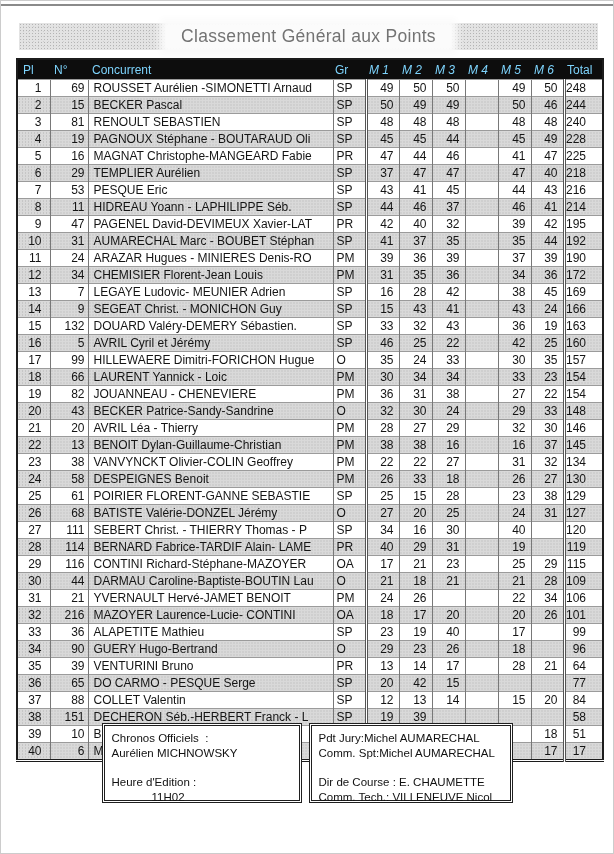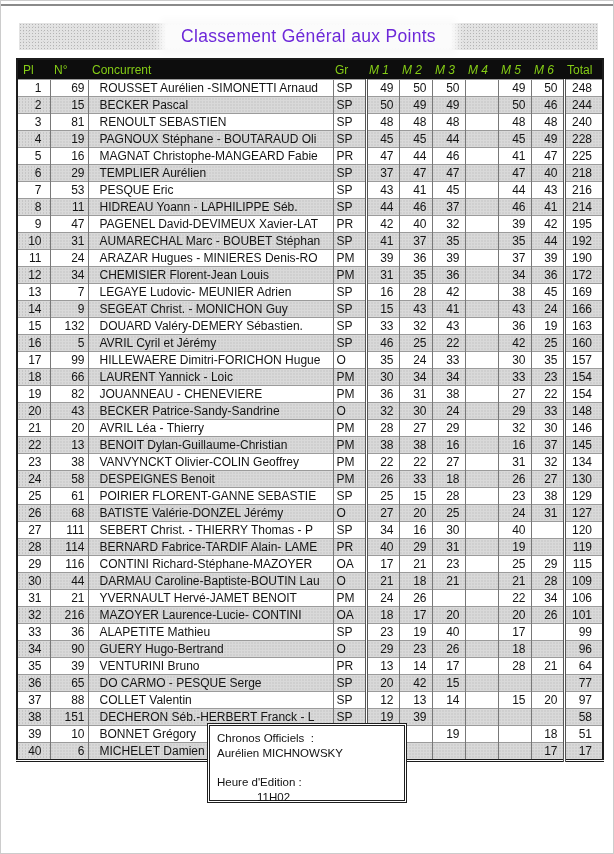--- a/index.html
+++ b/index.html
@@ -15,54 +15,54 @@
     position:absolute; top:22px; left:18px; width:579px; height:27px;
     background-color:#e3e3e3;
     background-image:
       radial-gradient(circle, #b4b4b4 22%, transparent 27%),
       radial-gradient(circle, #cfcfcf 20%, transparent 25%);
     background-size:3px 3px, 5px 5px;
     background-position:0 0, 2px 1px;
     display:flex; align-items:center; justify-content:center;
   }
   .title-band span {
-    font-size:17.5px; letter-spacing:0.3px; color:#6d28d9;
+    font-size:17.5px; letter-spacing:0.3px; color:#737373;
     background:#fbfbfb; padding:1px 14px;
     box-shadow:0 0 7px 7px #fbfbfb;
     white-space:nowrap;
   }
   table.results {
     position:absolute; top:57px; left:15px; width:586px;
     border-collapse:collapse; table-layout:fixed;
     border:2px solid #1c1c1c; border-bottom:3px double #1c1c1c;
     font-size:12px;
   }
   thead th {
-    background:#0d0d0d; color:#84cc16; font-weight:normal;
+    background:#0d0d0d; color:#7dd3fc; font-weight:normal;
     height:17px; font-size:12px; text-align:left; overflow:hidden; white-space:nowrap;
   }
   th.h-pl    { padding-left:5px; }
   th.h-num   { padding-left:4px; }
   th.h-name  { padding-left:4px;margin-left:48px; }
   th.h-gr    { padding-left:2px; }
   th.h-m     { padding-left:3px;font-style:italic; }
   th.h-total { padding-left:3px; }
   tbody td {
     height:16px; line-height:16px; padding:0;
     border-left:1px solid #787878; border-top:1px solid #9b9b9b;
     overflow:hidden; white-space:nowrap; color:#141414;
   }
   tbody td:first-child { border-left:none; }
   tbody td.c-dbl { border-left:3px double #555; }
   td.c-pl    { text-align:right; padding-right:8px; }
   td.c-num   { text-align:right; padding-right:3px; }
-  td.c-name  { text-align:left;  padding-left:11px; }
+  td.c-name  { text-align:left;  padding-left:5px; }
   td.c-gr    { text-align:left;  padding-left:3px; }
   td.c-m     { text-align:right; padding-right:5px; }
-  td.c-total { text-align:right; padding-right:10px; }
+  td.c-total { text-align:right; padding-right:16px; }
   tbody tr:nth-child(even) td {
     background-color:#d9d9d9;
     background-image:radial-gradient(circle, #b2b2b2 20%, transparent 26%);
     background-size:3px 3px;
   }
   .footer {
     position:absolute; top:722px; left:0; width:100%;
     display:flex; justify-content:center; gap:7px;
   }
   .info-box {
@@ -588,21 +588,21 @@
           <td class="c-pl">37</td>
           <td class="c-num">88</td>
           <td class="c-name">COLLET Valentin</td>
           <td class="c-gr">SP</td>
           <td class="c-m c-dbl">12</td>
           <td class="c-m">13</td>
           <td class="c-m">14</td>
           <td class="c-m"></td>
           <td class="c-m">15</td>
           <td class="c-m">20</td>
-          <td class="c-total c-dbl">97</td>
+          <td class="c-total c-dbl">84</td>
         </tr>
         <tr>
           <td class="c-pl">38</td>
           <td class="c-num">151</td>
           <td class="c-name">DECHERON Séb.-HERBERT Franck - L</td>
           <td class="c-gr">SP</td>
           <td class="c-m c-dbl">19</td>
           <td class="c-m">39</td>
           <td class="c-m"></td>
           <td class="c-m"></td>
@@ -640,14 +640,21 @@
   </table>
 
   <div class="footer">
     <div class="info-box chronos-box">
       <div class="box-line">Chronos Officiels  :</div>
       <div class="box-line">Aurélien MICHNOWSKY</div>
       <div class="spacer-line"></div>
       <div class="box-line">Heure d'Edition :</div>
       <div class="box-line indented">11H02</div>
     </div>
+    <div class="info-box officials-box">
+      <div class="box-line">Pdt Jury:Michel AUMARECHAL</div>
+      <div class="box-line">Comm. Spt:Michel AUMARECHAL</div>
+      <div class="spacer-line"></div>
+      <div class="box-line">Dir de Course : E. CHAUMETTE</div>
+      <div class="box-line">Comm. Tech.: VILLENEUVE Nicol</div>
+    </div>
   </div>
 </div>
 
 </body></html>

